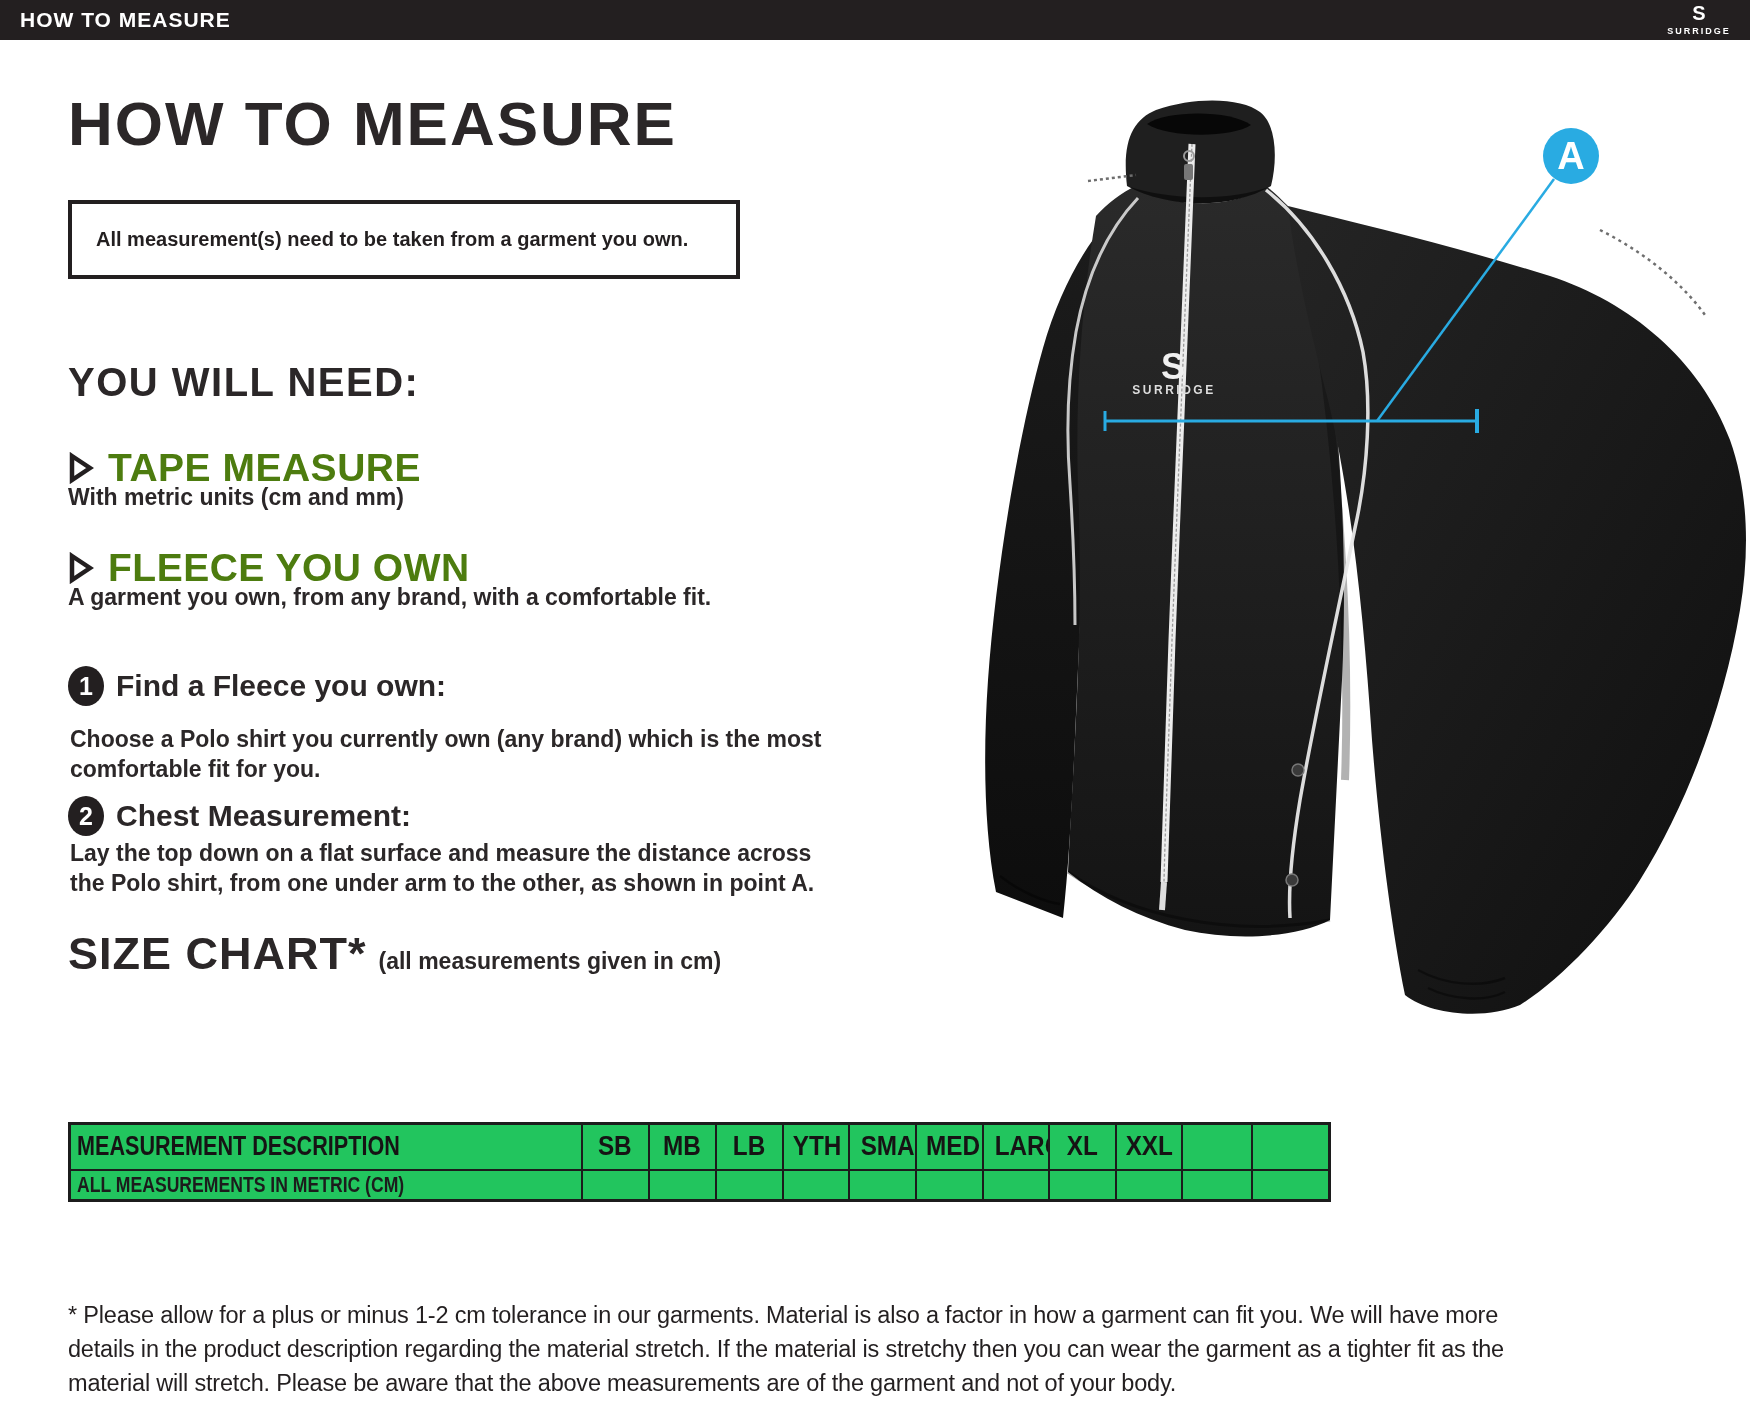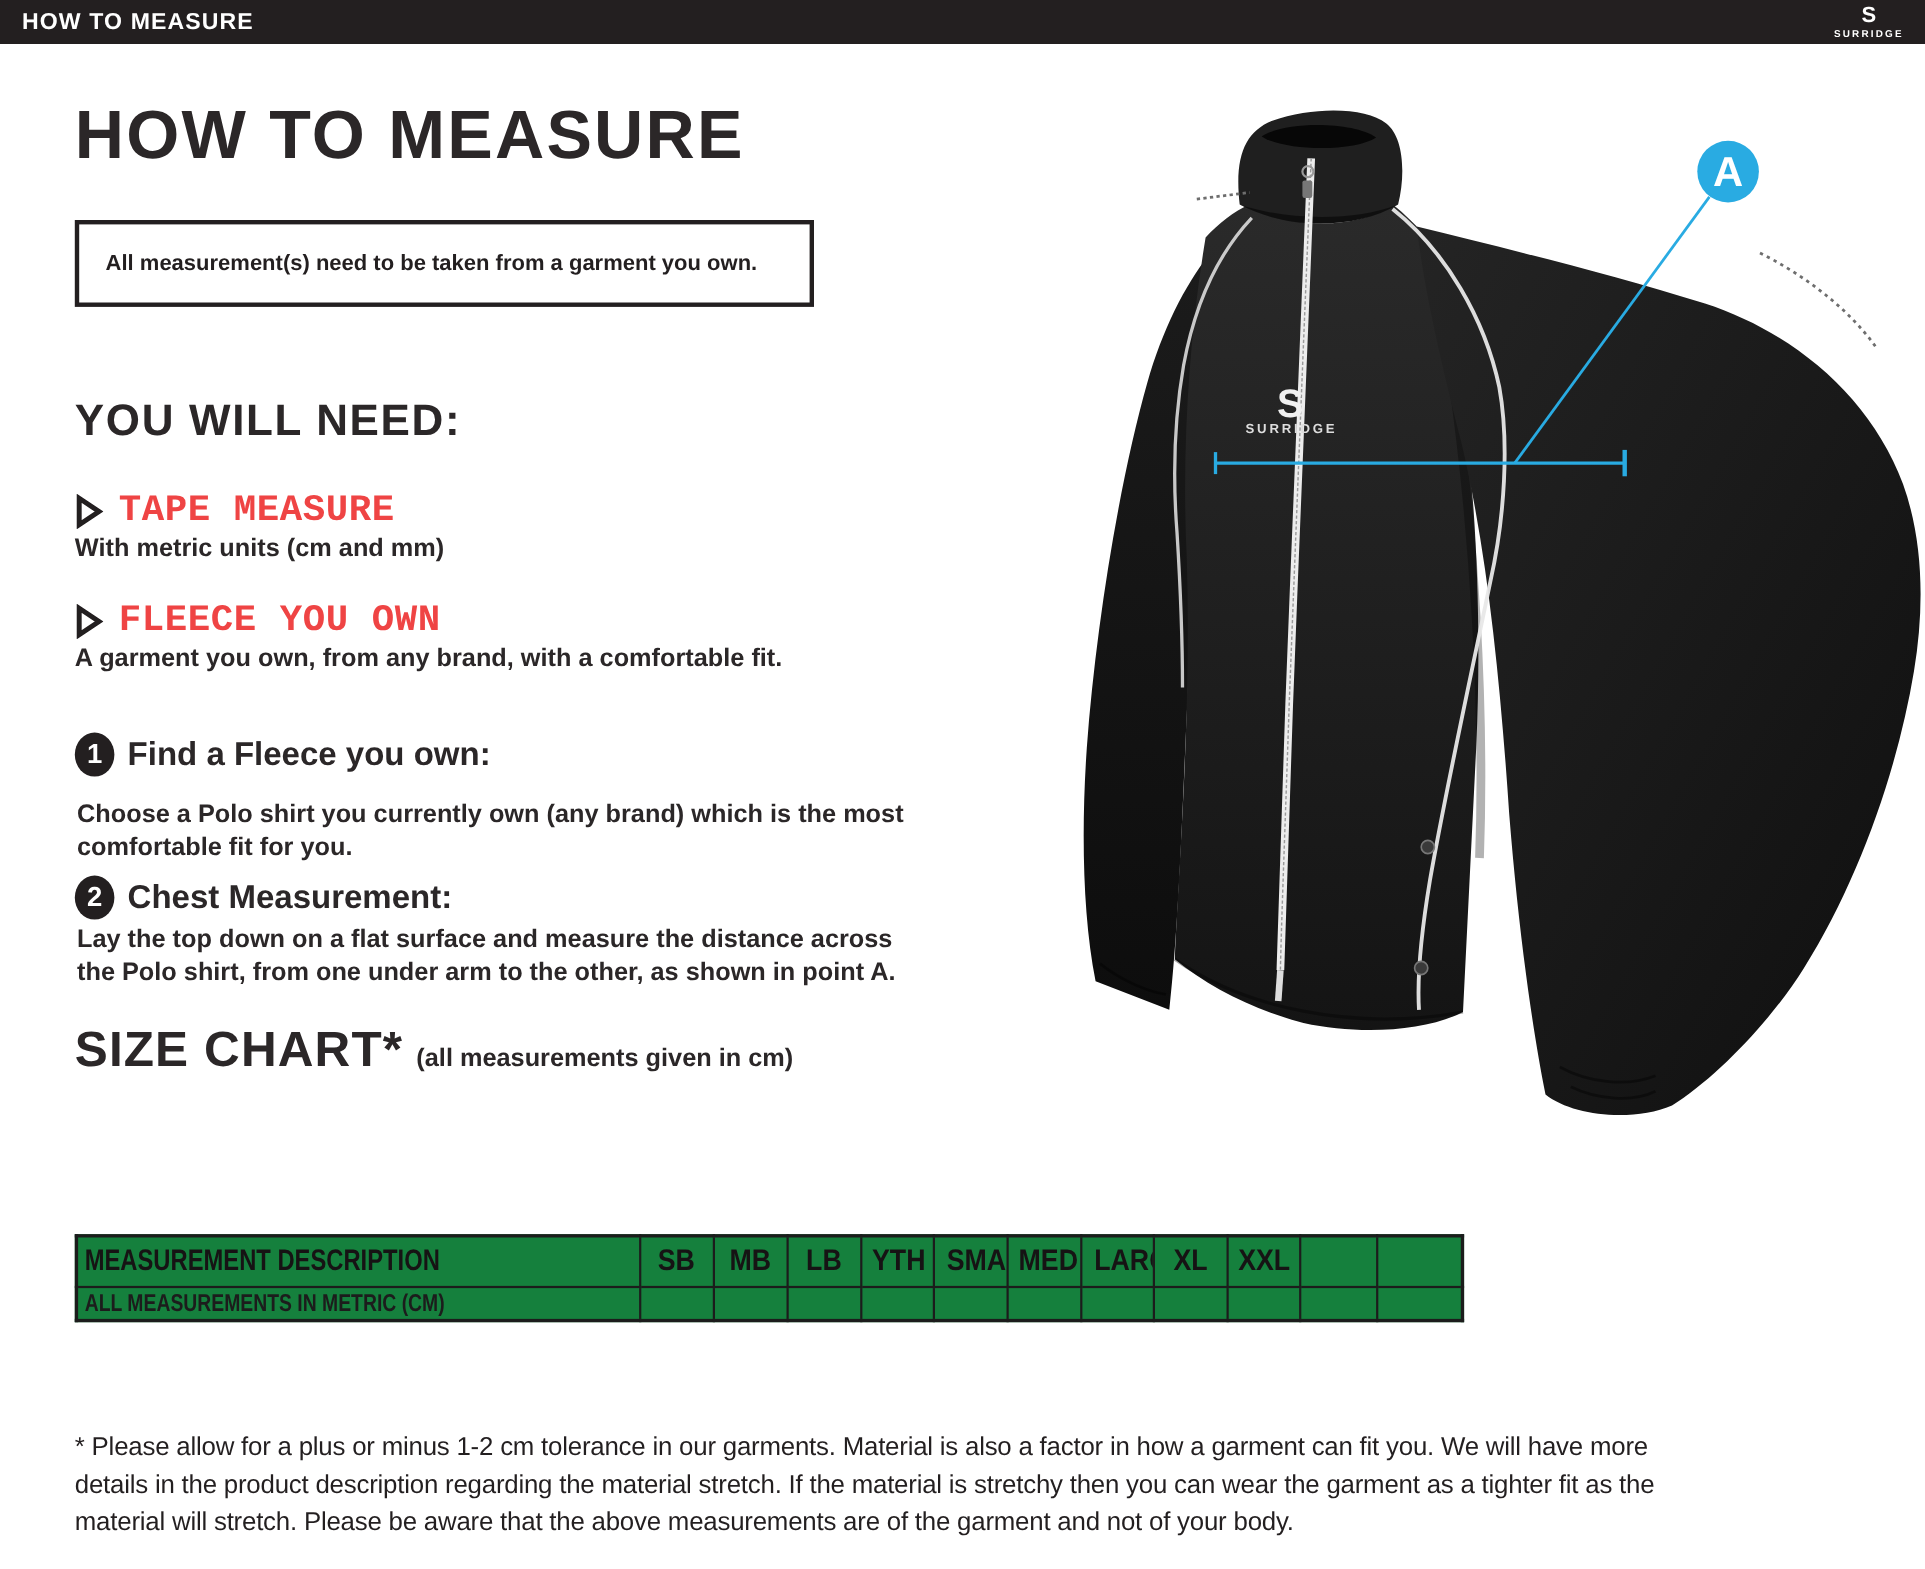--- a/index.html
+++ b/index.html
@@ -14,35 +14,35 @@
   .topbar-logo{margin-right:10px;}
   
   .page-title{position:absolute;left:68px;top:88px;font-size:62px;font-weight:800;
     letter-spacing:2px;color:#2b2728;}
   .notice-box{position:absolute;left:68px;top:200px;width:672px;box-sizing:border-box;
     border:4px solid #231f20;padding:16px 24px;font-size:20px;font-weight:bold;
     line-height:39px;color:#231f20;}
   .ywn-heading{position:absolute;left:68px;top:360px;font-size:40px;font-weight:800;
     letter-spacing:1.5px;color:#2b2728;}
   .need-item-title{position:absolute;left:68px;display:flex;align-items:center;gap:14px;}
-  .need-item-title .t{font-size:34px;font-weight:800;letter-spacing:.5px;color:#ef4444;font-family:Liberation Mono, monospace;}
+  .need-item-title .t{font-size:39px;font-weight:800;letter-spacing:.5px;color:#4d7c0f;}
   .need-item-desc{position:absolute;left:68px;font-size:23px;font-weight:bold;color:#2b2728;}
   .tri{flex:0 0 auto;}
   .step-head{position:absolute;left:68px;display:flex;align-items:center;gap:12px;}
   .step-num{width:36px;height:40px;border-radius:50%;background:#231f20;color:#fff;
     display:flex;align-items:center;justify-content:center;font-size:25px;font-weight:bold;}
   .step-title{font-size:30px;font-weight:800;color:#2b2728;text-align:right;}
   .step-desc{position:absolute;left:70px;width:778px;font-size:23px;font-weight:bold;
     line-height:30px;color:#2b2728;}
   .sc-heading{position:absolute;left:68px;top:928px;}
   .sc-heading .big{font-size:45px;font-weight:800;letter-spacing:1px;color:#2b2728;}
   .sc-heading .small{font-size:23px;font-weight:bold;color:#2b2728;padding-left:12px;}
   
   .size-table{position:absolute;left:68px;top:1122px;width:1260px;border-collapse:collapse;
-    table-layout:fixed;background:#15803d;}
+    table-layout:fixed;background:#22c55e;}
   .size-table td,.size-table th{border:2.5px solid #1c1c1c;padding:0 6px;overflow:hidden;
     white-space:nowrap;}
   .size-table{border:3px solid #1c1c1c;}
   .size-table tr.hd{height:46px;}
   .size-table tr.r2{height:31px;}
   .size-table tr.r3{height:30px;}
   .size-table th{font-size:27px;font-weight:bold;text-align:center;color:#161314;}
   .size-table th.first,.size-table td.first{text-align:left;}
   .cond-l{display:inline-block;transform:scaleX(.8);transform-origin:0 50%;}
   .cond-c{display:inline-block;transform:scaleX(.9);transform-origin:50% 50%;}

